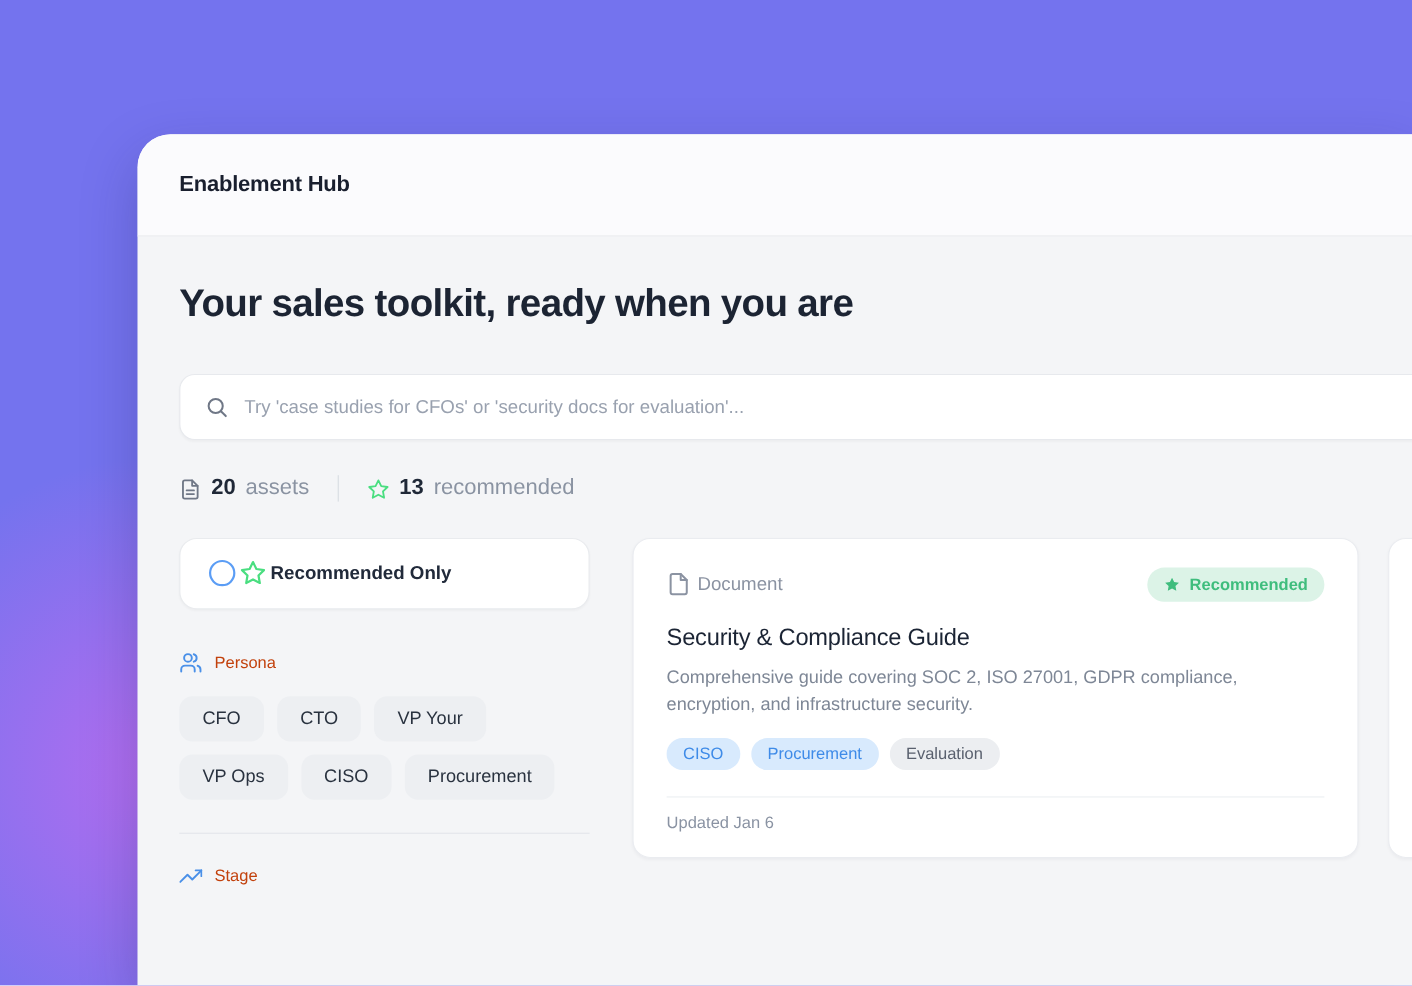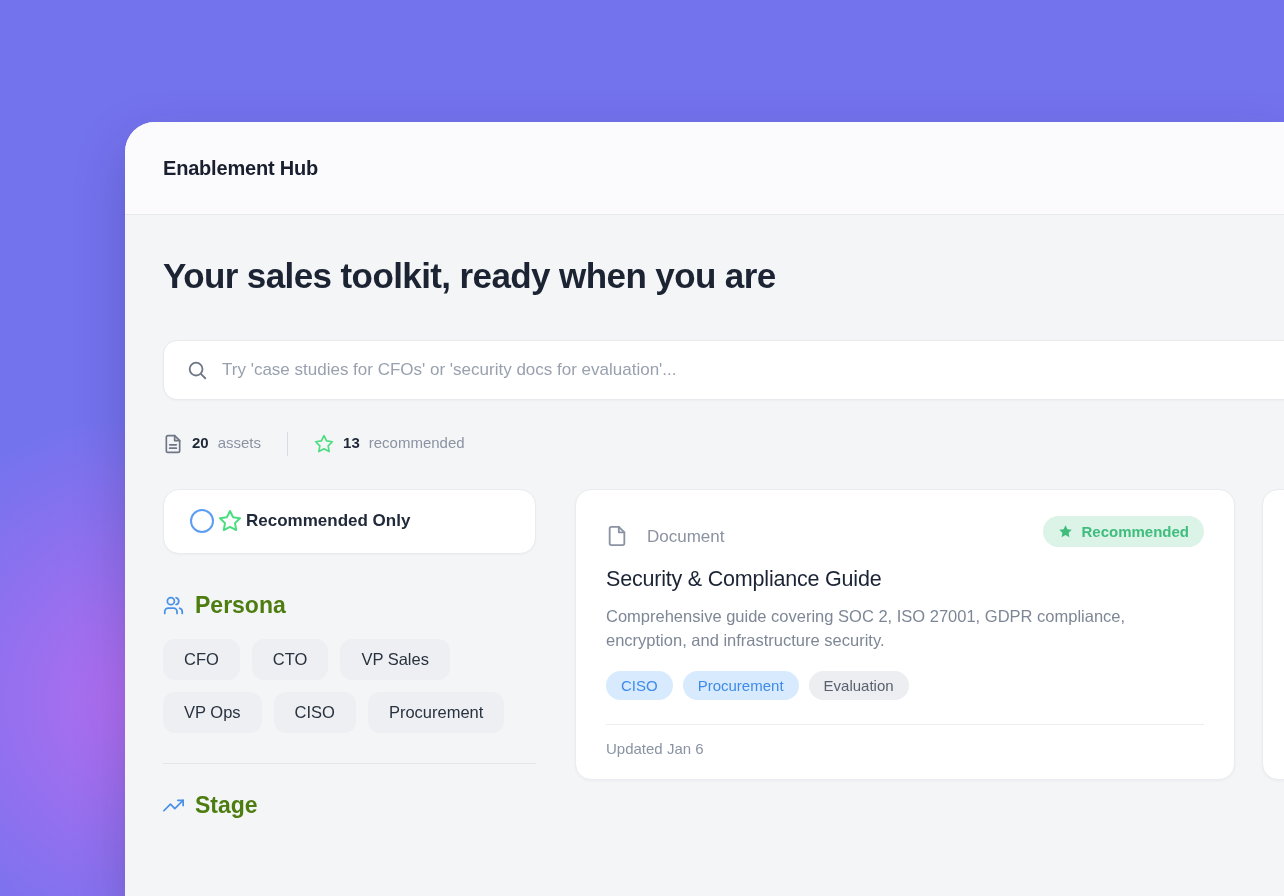--- a/index.html
+++ b/index.html
@@ -46,21 +46,21 @@
     display: flex; align-items: center; gap: 14px; padding: 0 22px;
     box-shadow: 0 1px 2px rgba(16,24,40,0.03);
   }
   .search-bar input {
     flex: 1; border: none; outline: none; background: transparent;
     font-family: inherit; font-size: 17px; color: #30394a;
   }
   .search-bar input::placeholder { color: #99a1af; }
 
   .stats-row { margin-top: 32px; display: flex; align-items: center; }
-  .stat { display: flex; align-items: flex-start; gap: 9px; font-size: 15px; color: #8a93a2; }
+  .stat { display: flex; align-items: flex-end; gap: 9px; font-size: 20px; color: #8a93a2; }
   .stat b { color: #1f2837; font-weight: 700; }
   .stat-sep { width: 1px; height: 24px; background: #d8dce2; margin: 0 26px; }
 
   .main-row { margin-top: 33px; display: flex; gap: 39px; align-items: flex-start; }
 
   
   .sidebar { width: 373px; flex-shrink: 0; }
 
   .rec-only-card {
     height: 65px; background: #ffffff; border: 1px solid #e9ebee; border-radius: 16px;
@@ -68,42 +68,42 @@
     box-shadow: 0 1px 2px rgba(16,24,40,0.03);
     cursor: pointer;
   }
   .toggle-circle {
     width: 24px; height: 24px; border-radius: 50%;
     border: 2px solid #5b9df5; background: #ffffff; flex-shrink: 0;
   }
   .rec-only-label { font-size: 17px; font-weight: 600; color: #212a3a; }
 
   .filter-header { margin-top: 38px; display: flex; align-items: center; gap: 11px; }
-  .filter-header .label { font-size: 23px; font-weight: 700; color: #4d7c0f; }
+  .filter-header .label { font-size: 15px; font-weight: 400; color: #c2410c; }
 
   .chips { margin-top: 20px; display: flex; flex-wrap: wrap; gap: 12px; max-width: 373px; }
   .chip {
     background: #edeff2; border-radius: 12px; padding: 11px 21px;
     font-size: 16.5px; font-weight: 500; color: #29323f; cursor: pointer;
     white-space: nowrap;
   }
 
   .sidebar-divider { margin-top: 30px; border-top: 1px solid #e3e5ea; width: 373px; }
   .stage-header { margin-top: 28px; }
 
   
   .cards-row { display: flex; gap: 27px; align-items: stretch; }
 
   .asset-card {
     width: 660px; flex-shrink: 0;
     background: #ffffff; border: 1px solid #eaecf0; border-radius: 16px;
     padding: 26px 30px 0;
     box-shadow: 0 1px 3px rgba(16,24,40,0.04);
   }
-  .card-meta { display: flex; align-items: flex-end; gap: 19px; }
+  .card-meta { display: flex; align-items: center; gap: 6px; }
   .card-type { font-size: 17px; color: #8b93a2; }
   .badge {
     margin-left: auto; display: flex; align-items: center; gap: 8px;
     background: #dcf3e7; color: #3fbd7d; border-radius: 999px;
     padding: 7px 15px; font-size: 15px; font-weight: 600;
   }
   .card-title { margin-top: 20px; font-size: 21.5px; font-weight: 400; color: #1b2434; letter-spacing: -0.2px; }
   .card-desc { margin-top: 12px; font-size: 16.5px; line-height: 1.5; color: #7e8796; max-width: 580px; }
   .tags { margin-top: 18px; display: flex; gap: 10px; }
   .tag { border-radius: 999px; padding: 6px 15px; font-size: 15px; font-weight: 500; }
@@ -189,21 +189,21 @@
                   <circle cx="9" cy="7" r="4"></circle>
                   <path d="M22 21v-2a4 4 0 0 0-3-3.87"></path>
                   <path d="M15 3.13a4 4 0 0 1 0 7.75"></path>
                 </svg>
             </span>
             <span class="label">Persona</span>
           </div>
           <div class="chips" id="persona-chips">
               <div class="chip">CFO</div>
               <div class="chip">CTO</div>
-              <div class="chip">VP Sales</div>
+              <div class="chip">VP Your</div>
               <div class="chip">VP Ops</div>
               <div class="chip">CISO</div>
               <div class="chip">Procurement</div>
             </div>
 
           <div class="sidebar-divider"></div>
 
           <div class="filter-header stage-header">
             <span class="icon">
               <svg width="21" height="21" viewBox="0 0 24 24" fill="none" stroke="#4a90e8" stroke-width="2" stroke-linecap="round" stroke-linejoin="round">

